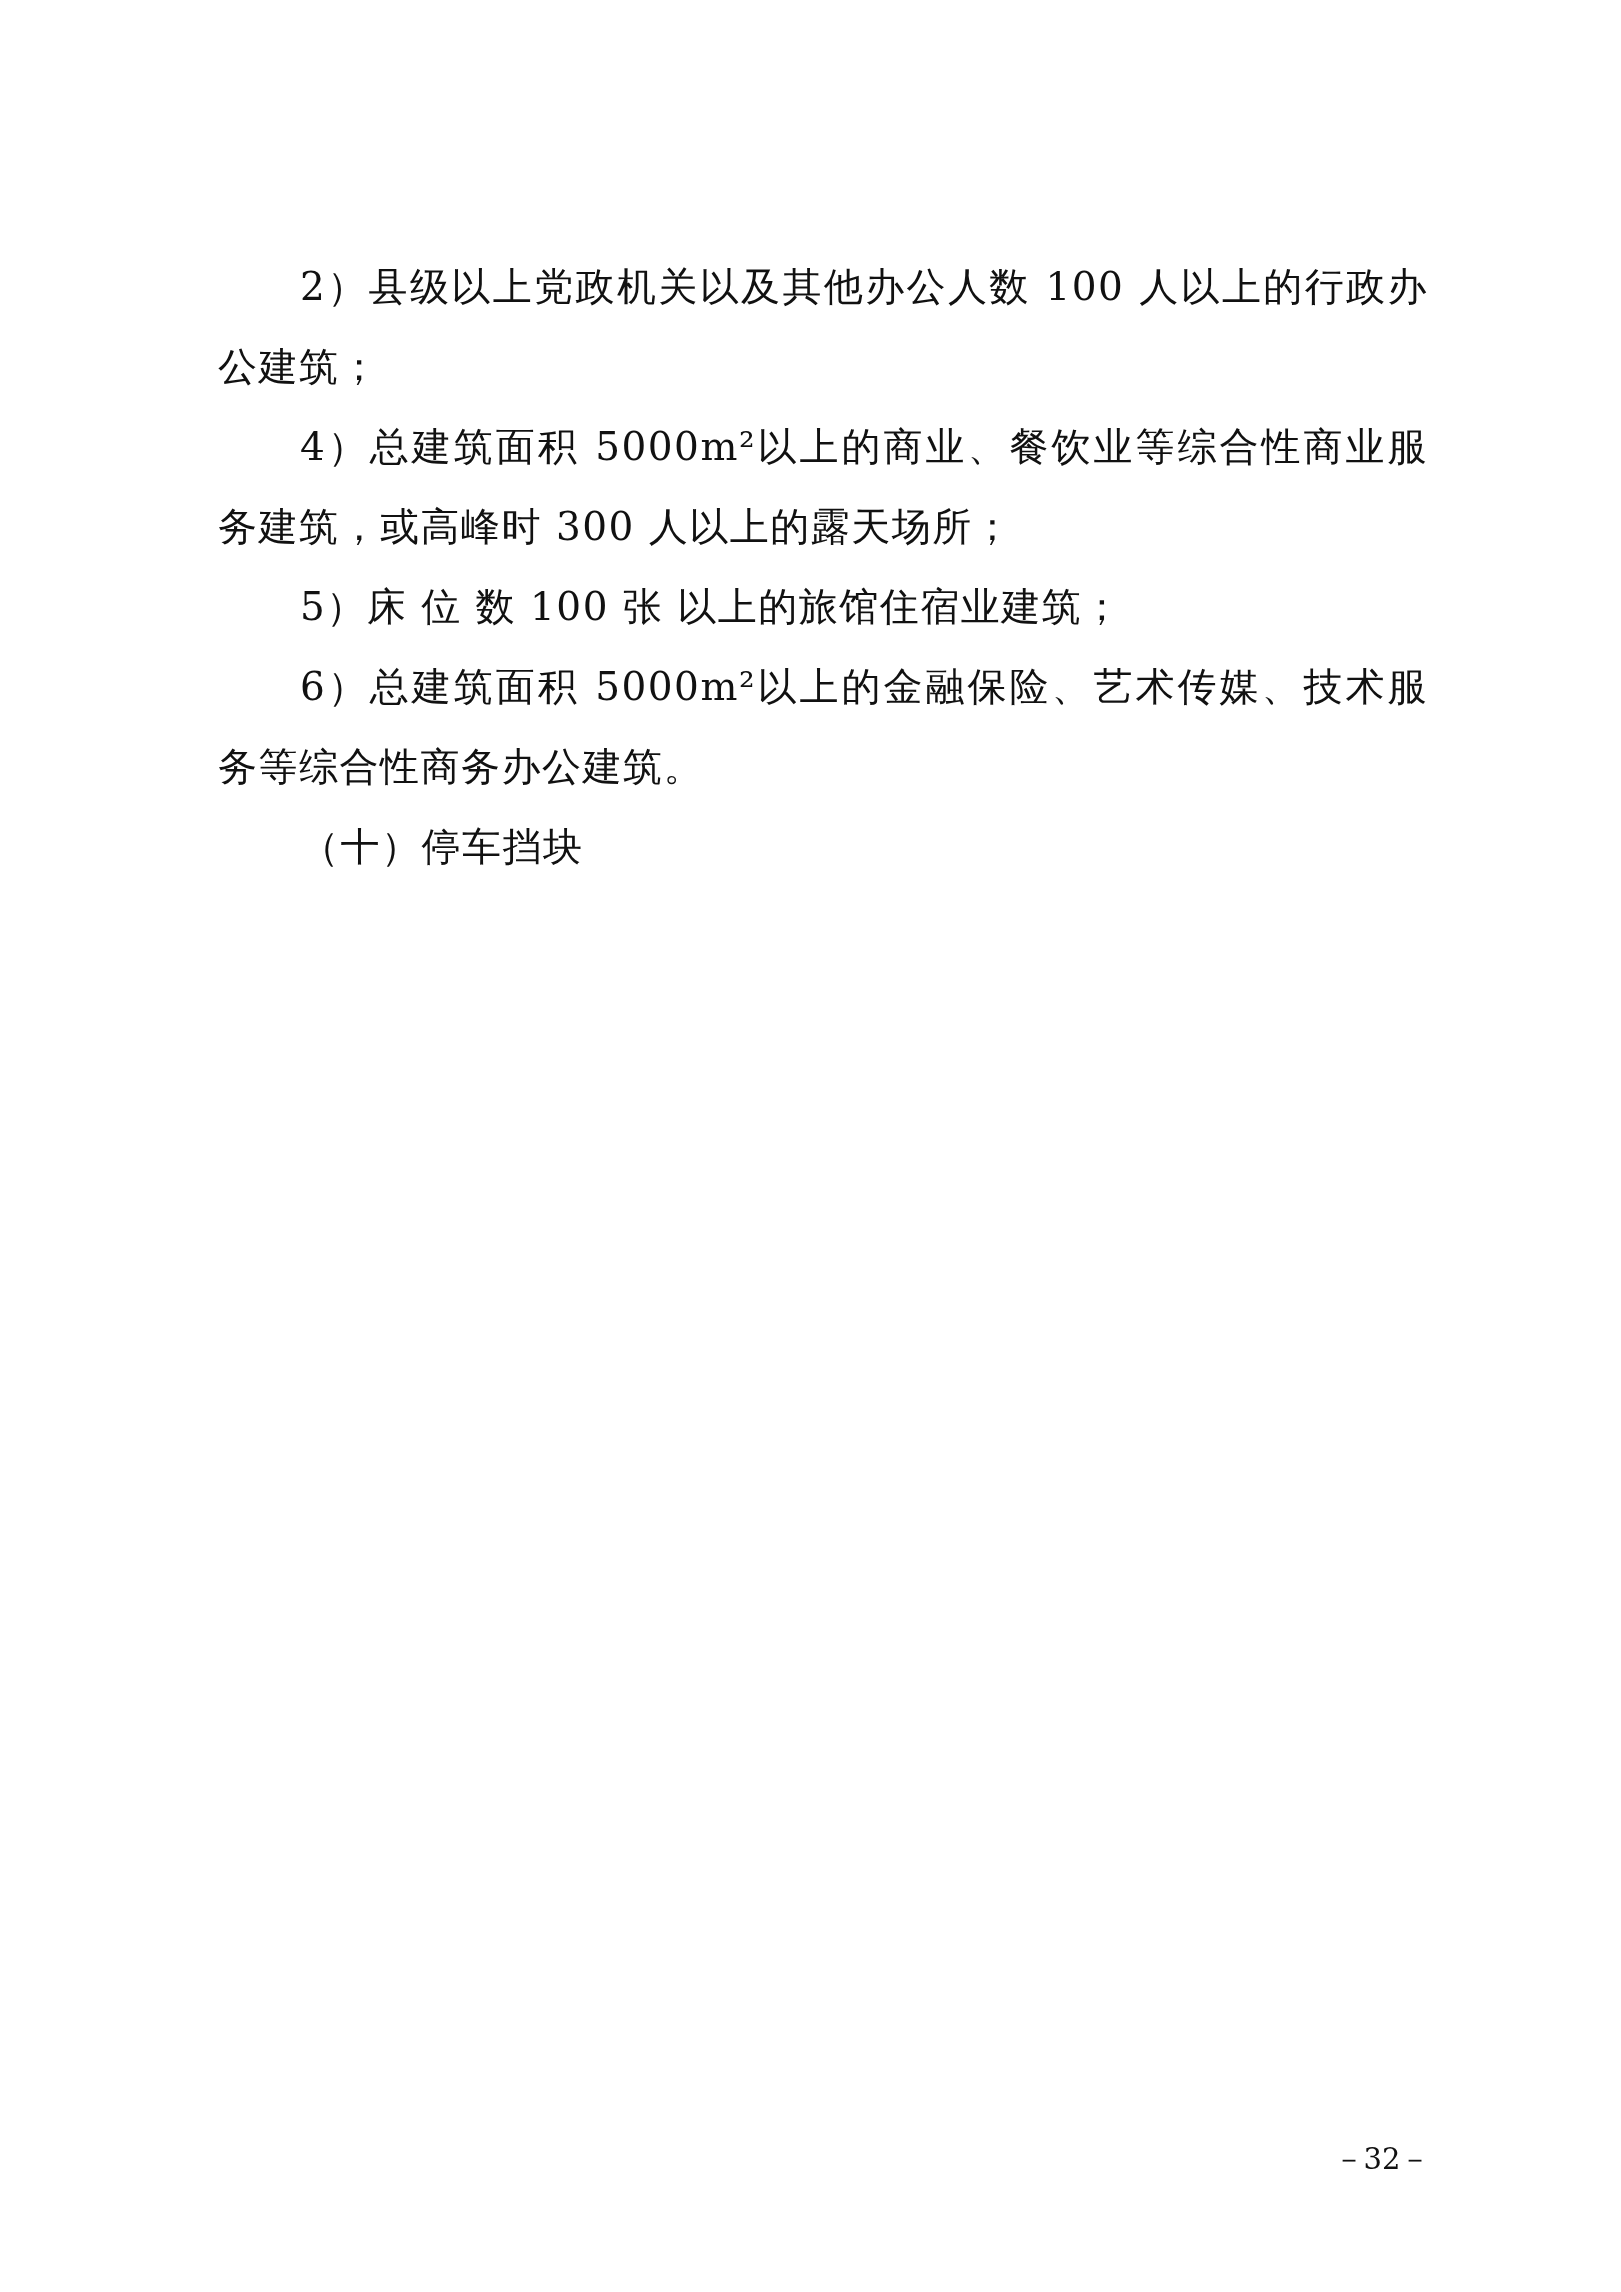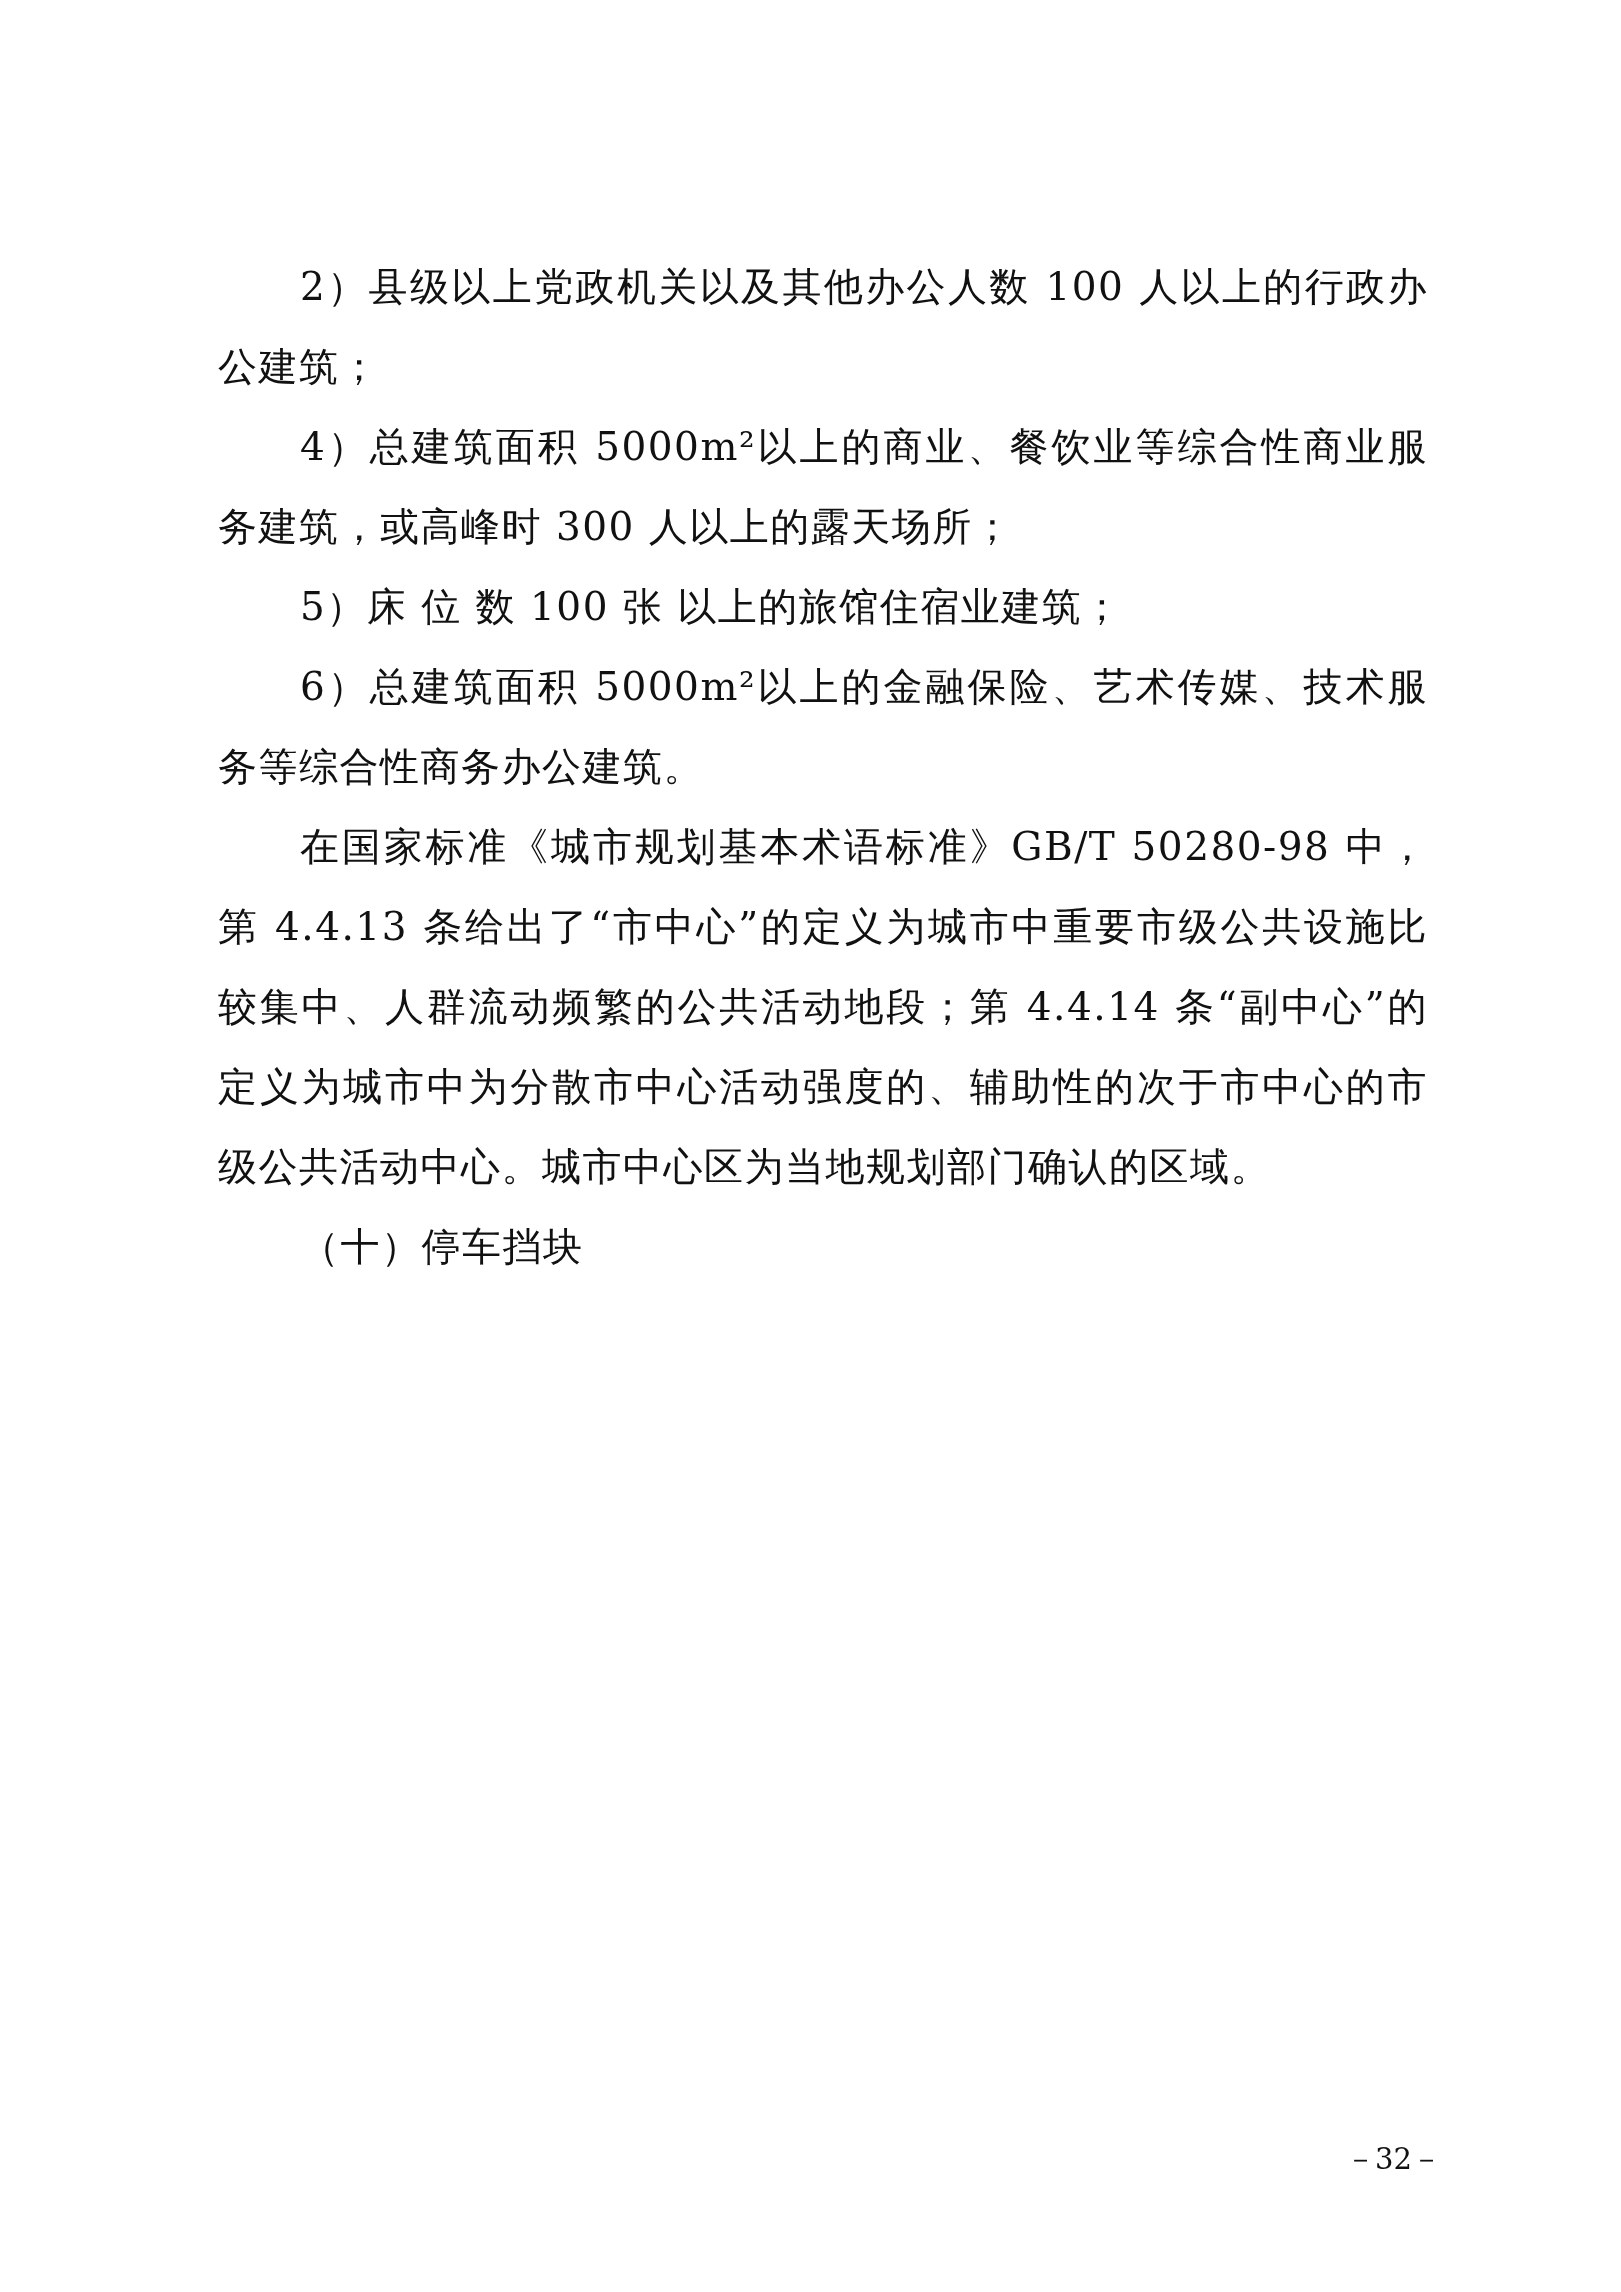--- a/index.html
+++ b/index.html
@@ -37,36 +37,35 @@
       text-align: justify;
       text-align-last: left;
     }
     .indent { text-indent: 82px; }
     .heading { text-indent: 82px; }
     .page-number {
       position: absolute;
       left: 1323px;
       top: 2140px;
       width: 118px;
-      text-align: right;
+      text-align: center;
       font-size: 29px;
       font-family: "DejaVu Serif", "Liberation Serif", serif;
       color: #111111;
     }
   </style>
 </head>
 <body>
 
 <div class="page">
   <div class="content">
     <p class="para indent">2）县级以上党政机关以及其他办公人数 100 人以上的行政办公建筑；</p>
     <p class="para indent">4）总建筑面积 5000m²以上的商业、餐饮业等综合性商业服务建筑，或高峰时 300 人以上的露天场所；</p>
     <p class="para indent">5）床 位 数 100 张 以上的旅馆住宿业建筑；</p>
     <p class="para indent">6）总建筑面积 5000m²以上的金融保险、艺术传媒、技术服务等综合性商务办公建筑。</p>
 
-    <p class="para indent">在国家标准《城市规划基本术语标准》GB/T 50280-98 中，第 4.4.13 条给出了“市中心”的定义为城市中重要市级公共设施比较集中、人群流动频繁的公共活动地段；第 4.4.14 条“副中心”的定义为城市中为分散市中心活动强度的、辅助性的次于市中心的市级公共活动中心。城市中心区为当地规划部门确认的区域。</p>
 
     <p class="para heading">（十）停车挡块</p>
   </div>
 
   <div class="page-number">－32－</div>
 </div>
 
 
 </body></html>

